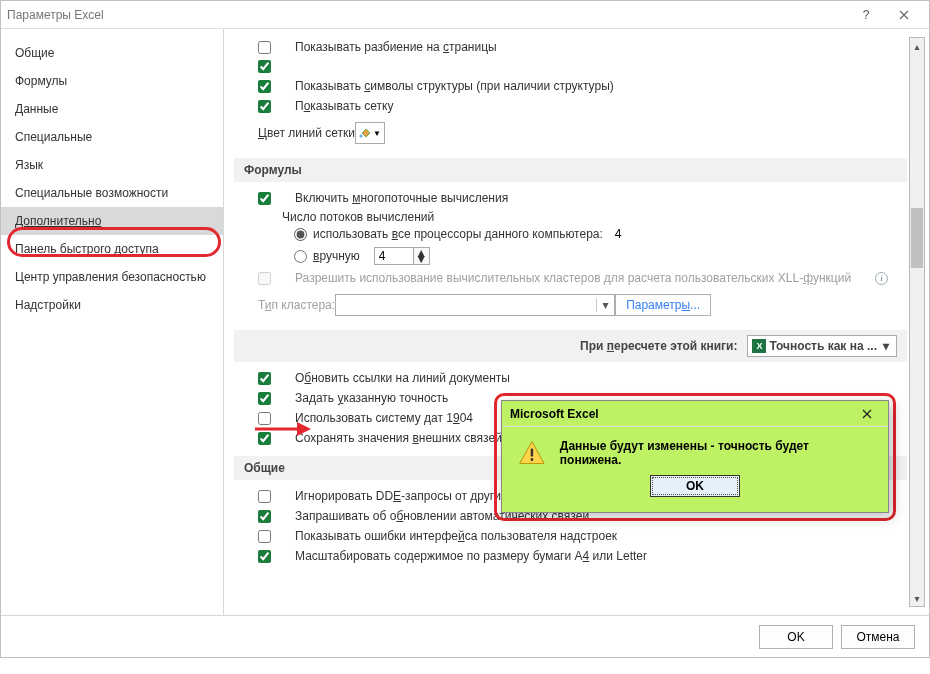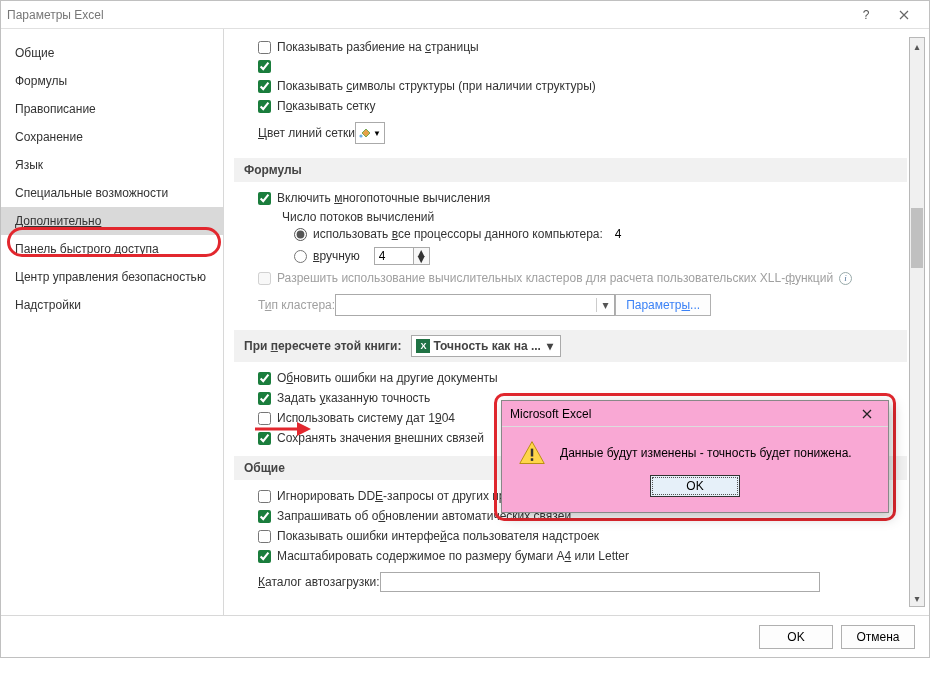--- a/index.html
+++ b/index.html
@@ -11,27 +11,27 @@
   .body-row { flex:1; display:flex; overflow:hidden; }
   .sidebar { width: 223px; border-right: 1px solid #d8d8d8; padding-top:10px; background:#fff; }
   .side-item { padding: 7px 14px; color:#333; cursor:default; white-space:nowrap; }
   .side-item.active { background:#d9d9d9;text-decoration:underline; }
   .highlight-pill { position:absolute; left:6px; top:226px; width:214px; height:30px; border:3px solid #e2272e; border-radius:15px; pointer-events:none; }
   .content-wrap { flex:1; position:relative; }
   .content { position:absolute; left:10px; right:22px; top:8px; bottom:8px; overflow:hidden; }
   .scrollbar { position:absolute; right:4px; top:8px; bottom:8px; width:16px; border:1px solid #b8b8b8; background:#f0f0f0; }
   .scroll-arrow { height:16px; display:flex; align-items:center; justify-content:center; color:#555; font-size:10px; }
   .scroll-thumb { position:absolute; left:1px; right:1px; top:30%; height:60px; background:#c0c0c0; }
-  .check-row { display:flex; align-items:center; gap:6px; padding:3px 0 3px 24px; }
+  .check-row { display:flex; align-items:center; gap:24px; padding:3px 0 3px 24px; }
   .check-row input[type=checkbox]{ accent-color:#1a7d3c; width:13px; height:13px; margin:0; }
   .check-row.disabled { color:#a0a0a0; }
   .u { text-decoration: underline; }
   .form-row { display:flex; align-items:center; padding:6px 0 6px 24px; }
   .group-header { background:#f1f1f1; font-weight:600; color:#444; padding:5px 10px; margin:8px 0 6px 0; }
-  .group-header.selectable { display:flex; align-items:center; gap:10px; }
+  .group-header.selectable { display:flex; align-items:center; gap:10px;justify-content:flex-end; }
   .radio-set { padding-left:60px; }
   .radio-row { display:flex; align-items:center; gap:6px; padding:3px 0;}
   .radio-row input[type=radio]{ accent-color:#555; margin:0; }
   .spin { display:inline-flex; align-items:center; }
   .spin input { width:40px; height:18px; border:1px solid #aaa; padding:0 4px; }
   .spin .spinbtn { width:16px; height:18px; border:1px solid #aaa; border-left:none; display:flex; flex-direction:column; justify-content:center; align-items:center; font-size:6px; line-height:6px; color:#333; background:#f7f7f7;}
   .combo { display:inline-flex; align-items:center; height:22px; border:1px solid #aaa; background:#fff;}
   .combo .txt { padding:0 6px; min-width:110px; }
   .combo .caret { width:18px; text-align:center; color:#555; border-left:1px solid #ccc; }
   .combo.wide .txt { min-width:260px; }
@@ -42,21 +42,21 @@
   .xicon { width:14px; height:14px; background:#1f7244; color:#fff; font-size:9px; font-weight:bold; display:flex; align-items:center; justify-content:center;}
   .fill-btn { width:30px; height:22px; border:1px solid #aaa; display:inline-flex; align-items:center; justify-content:center; gap:2px; background:#fff;}
   .bucket { width:12px; height:12px; position:relative; }
   .bucket svg { width:12px; height:12px; }
   .footer { height:42px; border-top:1px solid #d8d8d8; display:flex; align-items:center; justify-content:flex-end; gap:8px; padding:0 14px;}
   .footer .fbtn { height:24px; width:74px; border:1px solid #b0b0b0; background:#fdfdfd; display:flex; align-items:center; justify-content:center;}
   
   .annot-arrow { position:absolute; left:252px; top:418px; pointer-events:none; }
   
   .msgbox-highlight { position:absolute; left:493px; top:392px; width:402px; height:128px; border:3px solid #e2272e; border-radius:10px; pointer-events:none; }
-  .msgbox { position:absolute; left:500px; top:399px; width:388px; height:113px; border:1px solid #888; background:#f9a8d4; box-shadow:4px 4px 12px rgba(0,0,0,0.25); }
+  .msgbox { position:absolute; left:500px; top:399px; width:388px; height:113px; border:1px solid #888; background:#bef264; box-shadow:4px 4px 12px rgba(0,0,0,0.25);font-weight:bold; }
   .msgbox .mtitle { height:26px; display:flex; align-items:center; padding:0 8px; border-bottom:1px solid #ddd; }
   .msgbox .mtitle .spacer{flex:1;}
   .msgbox .mclose { width:26px; height:20px; display:flex; align-items:center; justify-content:center; font-size:13px;}
   .msgbox .mbody { display:flex; align-items:center; gap:14px; padding: 12px 16px 4px 16px;}
   .warnicon { width:28px; height:28px; }
   .msgbox .mfoot { display:flex; justify-content:center; padding:4px 0 8px 0;}
   .msgbox .mok { width:90px; height:22px; border:1px solid #333; outline:1px dotted #555; outline-offset:-3px; background:#e6f0f9; display:flex; align-items:center; justify-content:center;}
   .info-icon { display:inline-flex; width:13px; height:13px; border:1px solid #9aa; border-radius:50%; align-items:center; justify-content:center; font-size:9px; color:#579; font-style:italic; font-family:Georgia,serif;}
   .txtbox { height:20px; border:1px solid #aaa; padding:0 4px; }
 </style>
@@ -74,22 +74,22 @@
           <path d="M1 1 L9 9 M9 1 L1 9" stroke="#666" stroke-width="1.2"></path>
         </svg>
     </div>
   </div>
 
   <div class="body-row">
 
     <div class="sidebar">
       <div class="side-item">Общие</div>
       <div class="side-item">Формулы</div>
-      <div class="side-item">Правописание</div>
-      <div class="side-item">Сохранение</div>
+      <div class="side-item">Данные</div>
+      <div class="side-item">Специальные</div>
       <div class="side-item">Язык</div>
       <div class="side-item">Специальные возможности</div>
       <div class="side-item active">Дополнительно</div>
       <div class="side-item">Панель быстрого доступа</div>
       <div class="side-item">Центр управления безопасностью</div>
       <div class="side-item">Надстройки</div>
     </div>
 
     <div class="content-wrap">
       <div class="content">
@@ -167,21 +167,21 @@
         <div class="group-header selectable">
           <span><b><span>При </span><span class="u">п</span><span>ересчете этой книги:</span></b></span>
           <div class="excel-chip">
             <span class="xicon">X</span>
             <span>Точность как на ...</span>
             <span style="padding:0 3px;">▾</span>
           </div>
         </div>
         <div class="check-row">
           <input type="checkbox" checked="" style="">
-          <span class="label"><span>О</span><span class="u">б</span><span>новить ошибки на другие документы</span></span>
+          <span class="label"><span>О</span><span class="u">б</span><span>новить ссылки на линий документы</span></span>
         </div>
         <div class="check-row">
           <input type="checkbox" checked="" style="">
           <span class="label"><span>Задать </span><span class="u">у</span><span>казанную точность</span></span>
         </div>
         <div class="check-row">
           <input type="checkbox" style="">
           <span class="label"><span>Использовать систему дат 1</span><span class="u">9</span><span>04</span></span>
         </div>
         <div class="check-row">
@@ -198,24 +198,20 @@
           <input type="checkbox" checked="" style="">
           <span class="label"><span>Запрашивать об о</span><span class="u">б</span><span>новлении автоматических связей</span></span>
         </div>
         <div class="check-row">
           <input type="checkbox" style="">
           <span class="label"><span>Показывать ошибки интерфе</span><span class="u">й</span><span>са пользователя надстроек</span></span>
         </div>
         <div class="check-row">
           <input type="checkbox" checked="" style="">
           <span class="label"><span>Масштабировать содержимое по размеру бумаги A</span><span class="u">4</span><span> или Letter</span></span>
-        </div>
-        <div class="form-row">
-          <span class="label"><span class="u">К</span><span>аталог автозагрузки:</span></span>
-          <input class="txtbox" style="width: 440px;" value="">
         </div>
       </div>
 
       <div class="scrollbar">
         <div class="scroll-arrow">▴</div>
         <div class="scroll-thumb"></div>
         <div class="scroll-arrow" style="position:absolute;bottom:0;left:0;right:0;">▾</div>
       </div>
     </div>
   </div>

